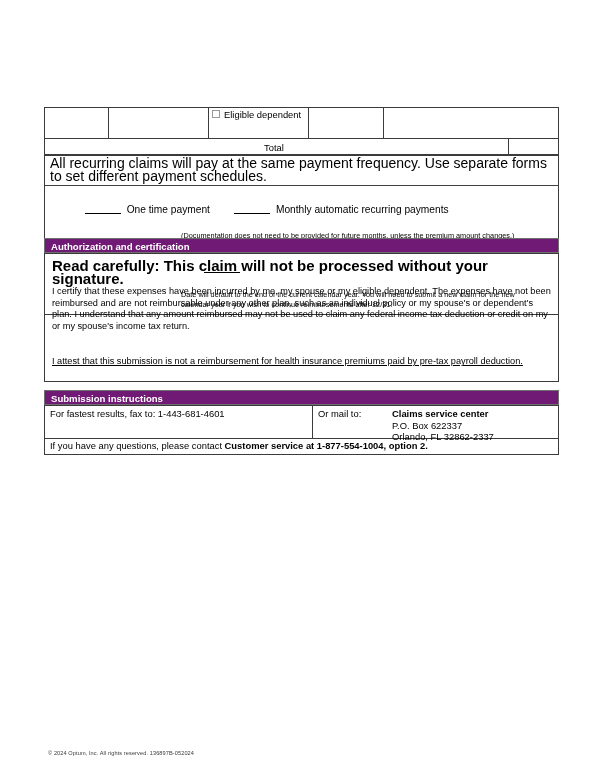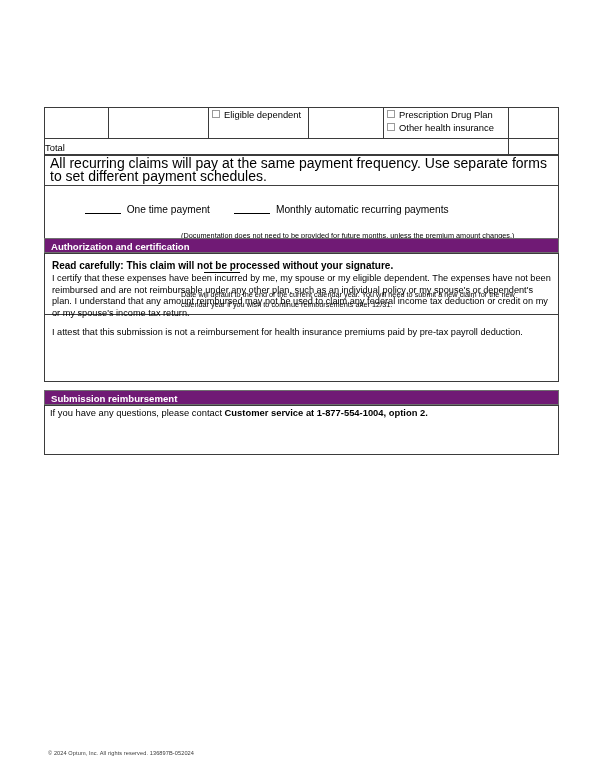--- a/index.html
+++ b/index.html
@@ -60,21 +60,21 @@
   .c2 { width: 100px; }
   .c3 { width: 100px; }
   .c4 { width: 75px; }
   .c5 { width: 125px; }
   .c6 { width: 49px; }
 
   .total-label {
     width: 464px;
     box-sizing: border-box;
     border-right: 1px solid #3b3b3b;
-    text-align: left;
+    text-align: center;
     padding: 1px 5px 0 0;
     font-size: 9.4px;
     line-height: 15px;
   }
   .total-value { width: 49px; }
 
   .chk {
     display: inline-block;
     width: 6px;
     height: 6px;
@@ -138,30 +138,30 @@
   #auth-head { top: 238px; }
   #sub-head  { top: 390px; }
 
   
   #auth-body {
     top: 253px;
     height: 129px;
     padding: 5px 7px 0 7px;
   }
   .auth-bold {
-    font-size: 10px;
+    font-size: 15px;
     font-weight: bold;
     line-height: 13px;
     margin-bottom: 1px;
   }
   .auth-p {
     font-size: 9.2px;
     line-height: 11.6px;
   }
-  .auth-p.second { margin-top: 8px; }
+  .auth-p.second { margin-top: 24px; text-decoration: underline; }
 
   .sig-row {
     position: absolute;
     left: 0; right: 0;
     top: 96px;
     height: 32px;
   }
   .sig-line {
     position: absolute;
     border-bottom: 1px solid #3b3b3b;
@@ -239,28 +239,20 @@
 
   <div class="block" id="coverage-table">
 
     <div class="cov-row r1">
       <div class="cov-cell c1"></div>
       <div class="cov-cell c2"></div>
       <div class="cov-cell c3">
         <span class="chk"></span><span>Eligible dependent</span>
       </div>
       <div class="cov-cell c4"></div>
-      <div class="cov-cell c5">
-        <div>
-          <span class="chk"></span><span>Prescription Drug Plan</span>
-        </div>
-        <div>
-          <span class="chk"></span><span>Other health insurance</span>
-        </div>
-      </div>
       <div class="cov-cell c6 last"></div>
     </div>
 
     <div class="cov-row r2">
       <div class="total-label">Total</div>
       <div class="total-value"></div>
     </div>
 
   </div>
 
@@ -288,23 +280,32 @@
 
   <div class="sec-head" id="auth-head">Authorization and certification</div>
 
   <div class="block" id="auth-body">
     <div class="auth-bold">Read carefully: This claim will not be processed without your signature.</div>
     <div class="auth-p">I certify that these expenses have been incurred by me, my spouse or my eligible dependent. The expenses have not been reimbursed and are not reimbursable under any other plan, such as an individual policy or my spouse's or dependent's plan. I understand that any amount reimbursed may not be used to claim any federal income tax deduction or credit on my or my spouse's income tax return.</div>
     <div class="auth-p second">I attest that this submission is not a reimbursement for health insurance premiums paid by pre-tax payroll deduction.</div>
 
   </div>
 
-  <div class="sec-head" id="sub-head">Submission reimbursement</div>
+  <div class="sec-head" id="sub-head">Submission instructions</div>
 
   <div class="block" id="sub-body">
+    <div class="sub-top">
+      <div class="sub-fax">For fastest results, fax to: 1-443-681-4601</div>
+      <div class="sub-mail-label">Or mail to:</div>
+      <div class="sub-addr">
+        <div class="addr-name">Claims service center</div>
+        <div>P.O. Box 622337</div>
+        <div>Orlando, FL 32862-2337</div>
+      </div>
+    </div>
 
     <div class="sub-questions">
       <span>If you have any questions, please contact </span><span class="b">Customer service at 1-877-554-1004, option 2.</span>
     </div>
   </div>
 
   <div id="footer">© 2024 Optum, Inc. All rights reserved.  136897B-052024</div>
 
 </div>
 

